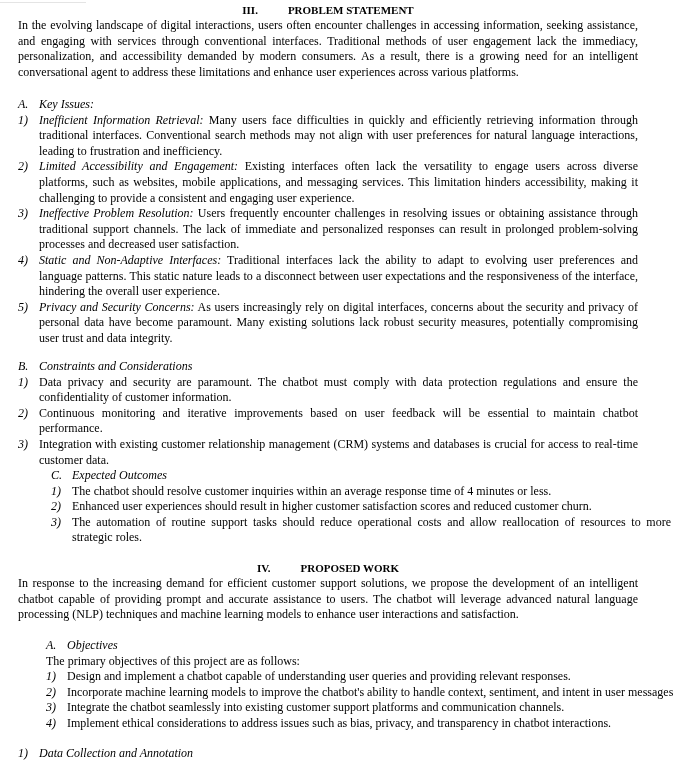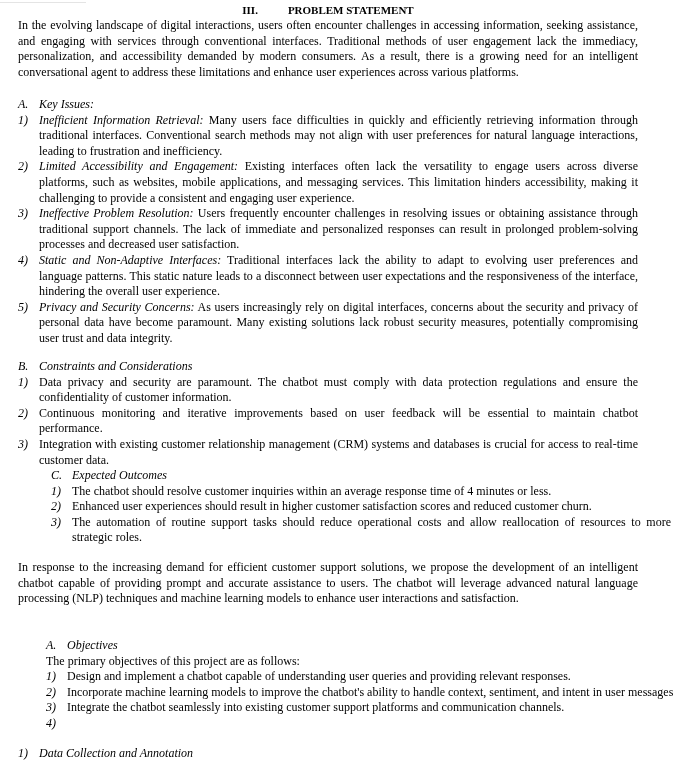--- a/index.html
+++ b/index.html
@@ -77,33 +77,36 @@
       <span class="letter">C.</span><span>Expected Outcomes</span>
     </div>
     <ol class="items">
       <li><span class="marker">1)</span><span>The chatbot should resolve customer inquiries within an average response time of 4 minutes or less.</span></li>
       <li><span class="marker">2)</span><span>Enhanced user experiences should result in higher customer satisfaction scores and reduced customer churn.</span></li>
       <li><span class="marker">3)</span><span>The automation of routine support tasks should reduce operational costs and allow reallocation of resources to more strategic roles.</span></li>
     </ol>
   </div>
 
   <div class="sec4">
+    <div class="section-heading">
+      <span class="num">IV.</span><span>PROPOSED WORK</span>
+    </div>
     <p class="para">In response to the increasing demand for efficient customer support solutions, we propose the development of an intelligent chatbot capable of providing prompt and accurate assistance to users. The chatbot will leverage advanced natural language processing (NLP) techniques and machine learning models to enhance user interactions and satisfaction.</p>
   </div>
 
   <div class="blockObj">
     <div class="subhead">
       <span class="letter">A.</span><span>Objectives</span>
     </div>
     <p class="para">The primary objectives of this project are as follows:</p>
     <ol class="items">
       <li><span class="marker">1)</span><span>Design and implement a chatbot capable of understanding user queries and providing relevant responses.</span></li>
       <li><span class="marker">2)</span><span>Incorporate machine learning models to improve the chatbot's ability to handle context, sentiment, and intent in user messages.</span></li>
       <li><span class="marker">3)</span><span>Integrate the chatbot seamlessly into existing customer support platforms and communication channels.</span></li>
-      <li><span class="marker">4)</span></li>
+      <li><span class="marker">4)</span><span>Implement ethical considerations to address issues such as bias, privacy, and transparency in chatbot interactions.</span></li>
     </ol>
   </div>
 
   <div class="blockMeth">
     <ol class="items">
       <li style="font-style: italic;"><span class="marker">1)</span><span>Data Collection and Annotation</span></li>
     </ol>
   </div>
 
 </div>

